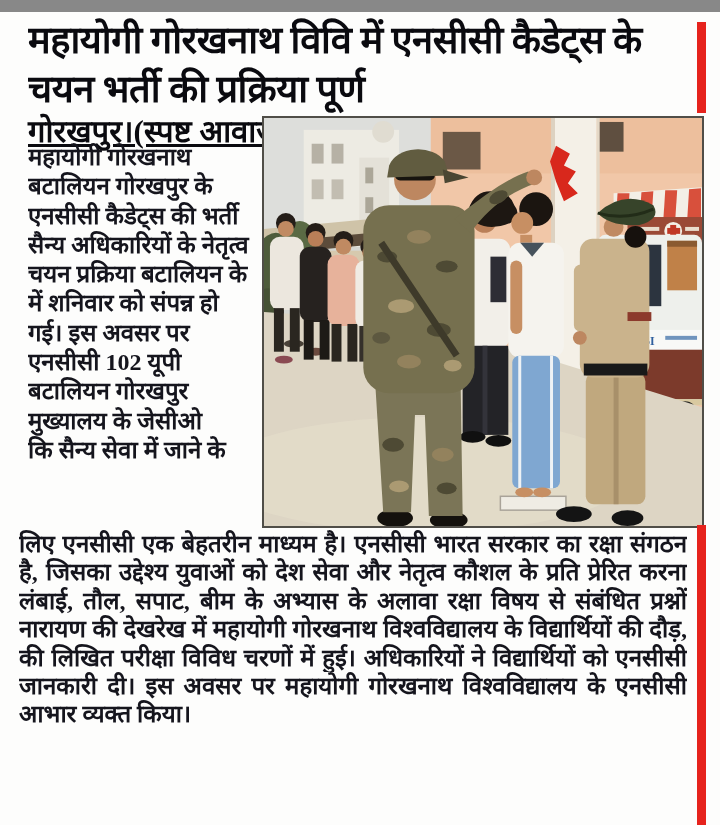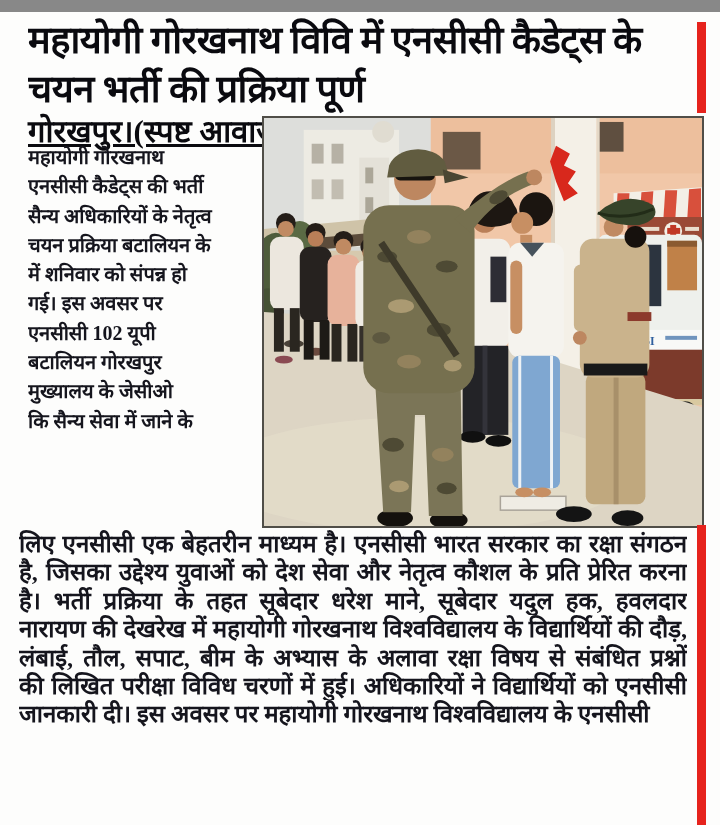--- a/index.html
+++ b/index.html
@@ -21,21 +21,21 @@
     font-size:38px;line-height:49px;font-weight:bold;
     color:var(--headline-ink);letter-spacing:-0.5px;
   }
   .headline .tline{white-space:nowrap;overflow:hidden;}
   .dateline{
     left:28px;top:97px;font-size:31px;font-weight:bold;
     color:var(--headline-ink);white-space:nowrap;text-decoration:underline;
   }
   .left-col{
     left:28px;top:131px;width:236px;height:384px;
-    font-size:20px;line-height:29.3px;overflow:hidden;
+    font-size:24px;line-height:29.3px;overflow:hidden;
     font-weight:600;
   }
   .left-col .tline{white-space:nowrap;}
   .photo-frame{
     left:262px;top:104px;width:442px;height:412px;
     border:2px solid #504e48;box-sizing:border-box;
     background:#d8d8d3;overflow:hidden;
   }
   .photo-frame svg{display:block;width:100%;height:100%;}
   .body-text{
@@ -61,20 +61,21 @@
       <div class="tline">महायोगी गोरखनाथ विवि में एनसीसी कैडेट्स के</div>
       <div class="tline">चयन भर्ती की प्रक्रिया पूर्ण</div>
     </div>
 
   <div class="red-bar red-bar-top"></div>
 
   <div class="abs dateline">गोरखपुर।(स्पष्ट आवाज)।</div>
 
   <div class="abs left-col">
       <div class="tline">महायोगी गोरखनाथ</div>
+      <div class="tline">बटालियन गोरखपुर के</div>
       <div class="tline">एनसीसी कैडेट्स की भर्ती</div>
       <div class="tline">सैन्य अधिकारियों के नेतृत्व</div>
       <div class="tline">चयन प्रक्रिया  बटालियन के</div>
       <div class="tline">में शनिवार को संपन्न हो</div>
       <div class="tline">गई। इस अवसर पर</div>
       <div class="tline">एनसीसी 102 यूपी</div>
       <div class="tline">बटालियन गोरखपुर</div>
       <div class="tline">मुख्यालय के जेसीओ</div>
       <div class="tline">कि सैन्य सेवा में जाने के</div>
     </div>
@@ -266,24 +267,24 @@
         <circle cx="374" cy="120" r="11" fill="#16110d"></circle>
         <path d="M336,96 Q362,72 392,88 Q400,102 378,108 Q348,110 336,96 Z" fill="#37442a"></path>
         <path d="M336,96 Q364,104 392,92" stroke="#222c18" stroke-width="3" fill="none"></path>
       </g>
     </svg>
   </div>
 
   <div class="abs body-text">
       <div class="tline">लिए एनसीसी एक बेहतरीन माध्यम है। एनसीसी भारत सरकार का रक्षा संगठन</div>
       <div class="tline">है, जिसका उद्देश्य युवाओं को देश सेवा और नेतृत्व कौशल के प्रति प्रेरित करना</div>
-      <div class="tline">है। भर्ती प्रक्रिया के तहत सूबेदार धरेश माने, सूबेदार यदुल हक, हवलदार</div>
+      <div class="tline">लंबाई, तौल, सपाट, बीम के अभ्यास के अलावा रक्षा विषय से संबंधित प्रश्नों</div>
       <div class="tline">नारायण की देखरेख में महायोगी गोरखनाथ विश्वविद्यालय के विद्यार्थियों की दौड़,</div>
-      <div class="tline">लंबाई, तौल, सपाट, बीम के अभ्यास के अलावा रक्षा विषय से संबंधित प्रश्नों</div>
       <div class="tline">की लिखित परीक्षा विविध चरणों में  हुई। अधिकारियों ने विद्यार्थियों को एनसीसी</div>
       <div class="tline">जानकारी दी। इस अवसर पर महायोगी गोरखनाथ विश्वविद्यालय के एनसीसी</div>
+      <div class="tline">आभार व्यक्त किया।</div>
     </div>
 
   <div class="red-bar red-bar-bottom"></div>
 
   <div class="abs print-artifact"></div>
 
 </div>
 
 </body></html>

